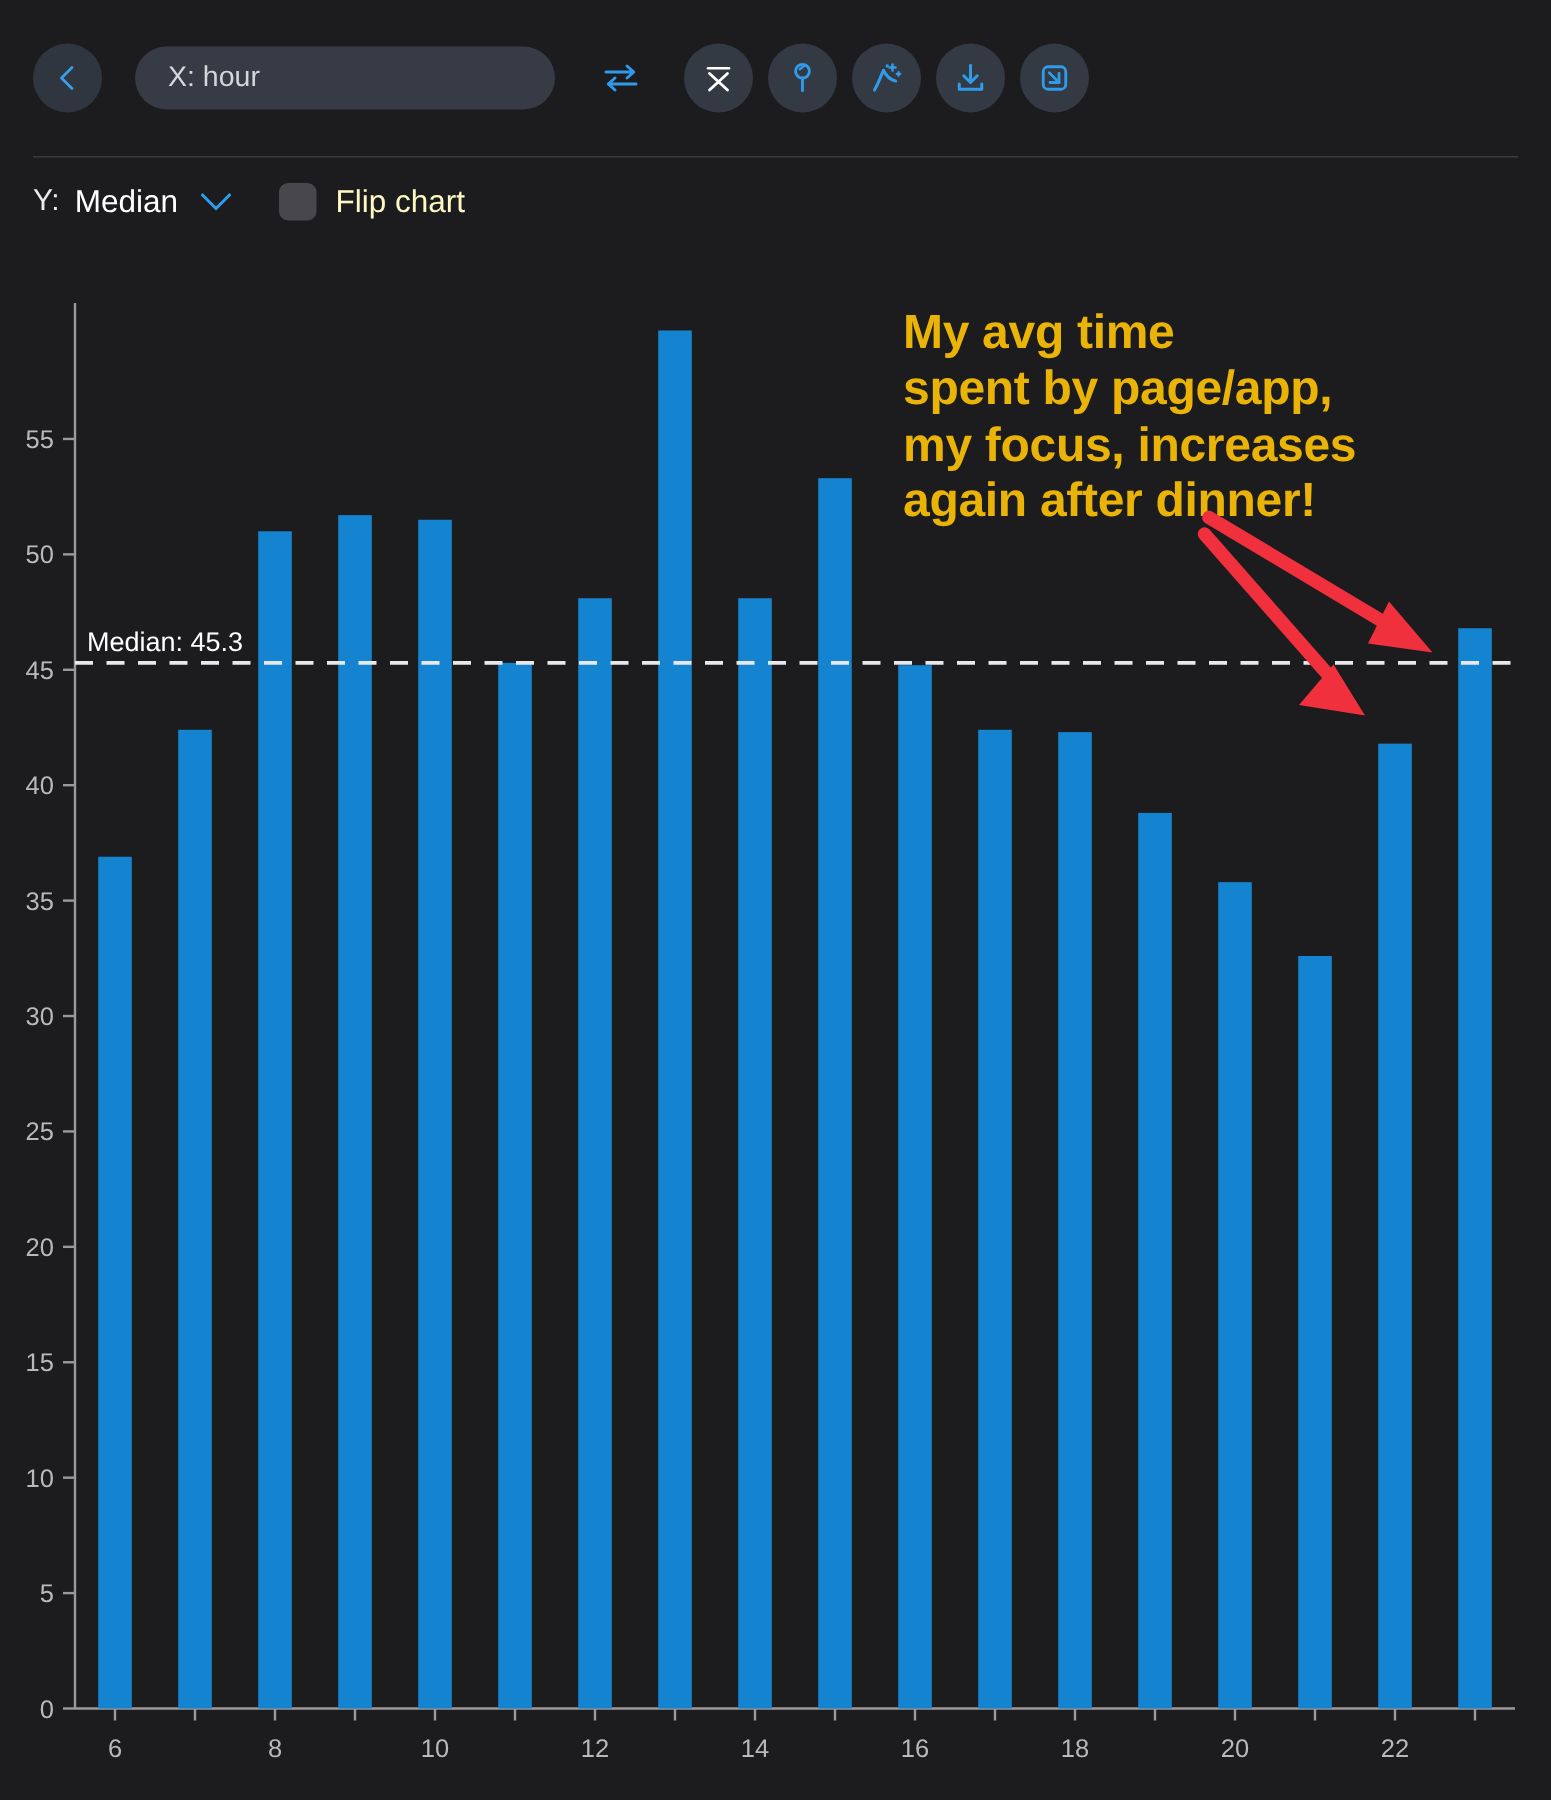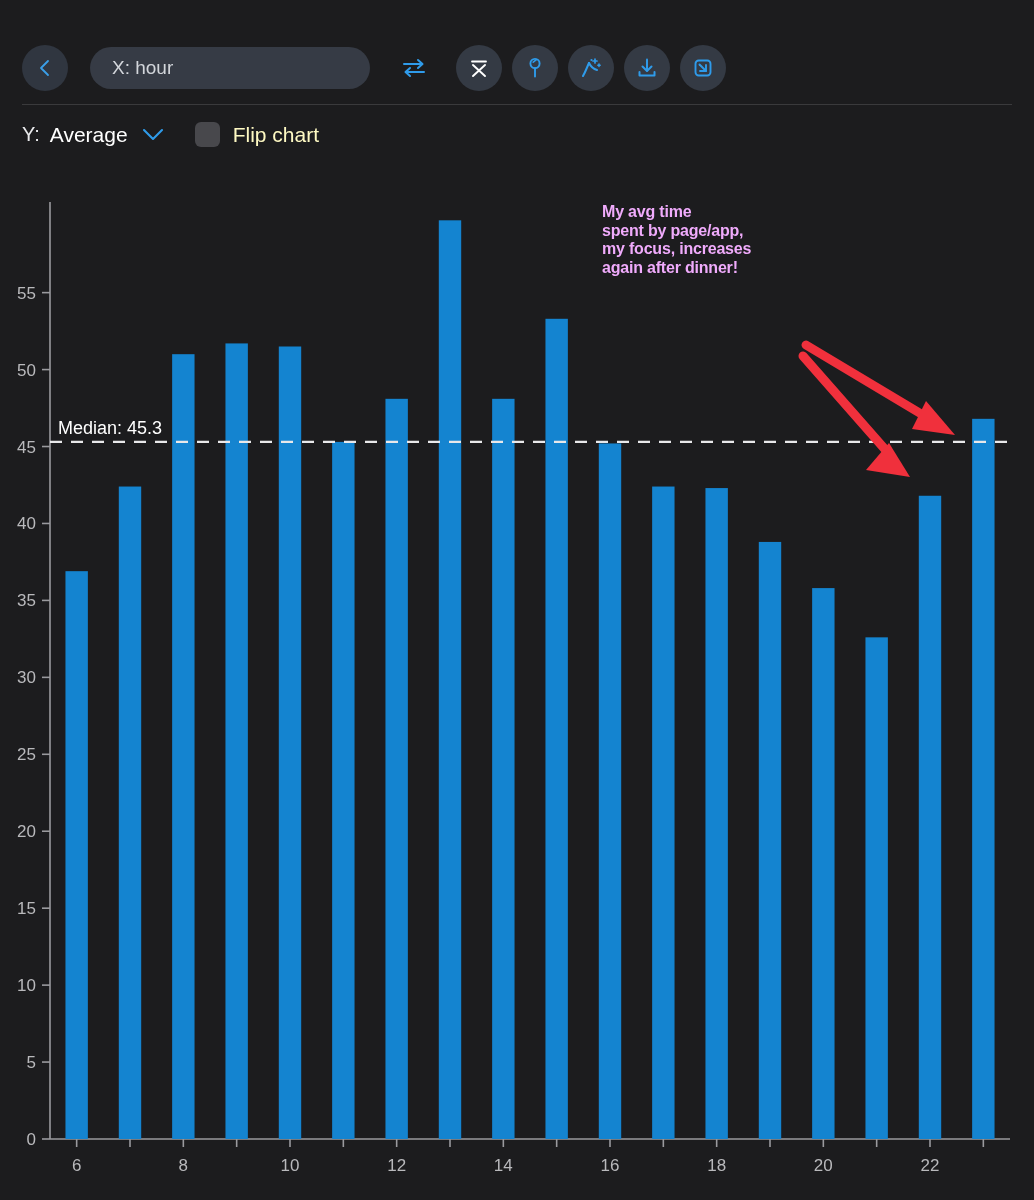--- a/index.html
+++ b/index.html
@@ -6,21 +6,21 @@
   html, body {
     width: 1034px; height: 1200px;
     background: #1c1c1e;
     font-family: "Liberation Sans", sans-serif;
     overflow: hidden;
   }
   #app { position: relative; width: 1034px; height: 1200px; background: #1c1c1e; }
 
   
   .toolbar {
-    position: absolute; left: 0; top: 16px; width: 1034px; height: 103px;
+    position: absolute; left: 0; top: 0; width: 1034px; height: 103px;
     display: flex; align-items: center; padding: 0 22px; gap: 0;
   }
   .circle-btn {
     width: 46px; height: 46px; border-radius: 50%;
     background: #343a44; flex: 0 0 auto;
     display: flex; align-items: center; justify-content: center;
     cursor: pointer;
   }
   .circle-btn.plain { background: #303640; }
   .pill {
@@ -57,21 +57,21 @@
     margin-left: 30px; cursor: pointer;
   }
   .flip-label { font-size: 21px; color: #fef9c3; margin-left: 13px; }
 
   
   .chart-wrap { position: absolute; left: 0; top: 180px; width: 1034px; height: 1010px; }
   .chart-svg { display: block; }
 
   .annot {
     position: absolute; left: 602px; top: 203px;
-    color: #f0abfc; font-size: 16px; font-weight: bold;
+    color: #eab308; font-size: 32px; font-weight: bold;
     line-height: 1.17; letter-spacing: -0.2px;
     font-family: "Liberation Sans", sans-serif;
     white-space: pre-line;
   }
 </style>
 </head>
 <body>
 
 <div id="app">
 
@@ -136,21 +136,21 @@
         </svg>
       </div>
 
     </div>
   </div>
 
   <div class="divider"></div>
 
   <div class="subbar">
     <span class="sub-y-label">Y:</span>
-    <span class="sub-agg">Average</span>
+    <span class="sub-agg">Median</span>
     <span class="chev">
       <svg width="24" height="16" viewBox="0 0 24 16">
         <path d="M3 3 L12 12 L21 3" fill="none" stroke="#2f9bea" stroke-width="2.1" stroke-linecap="round" stroke-linejoin="round"></path>
       </svg>
     </span>
     <span class="flip-box"></span>
     <span class="flip-label">Flip chart</span>
   </div>
 
   <div class="chart-wrap">

